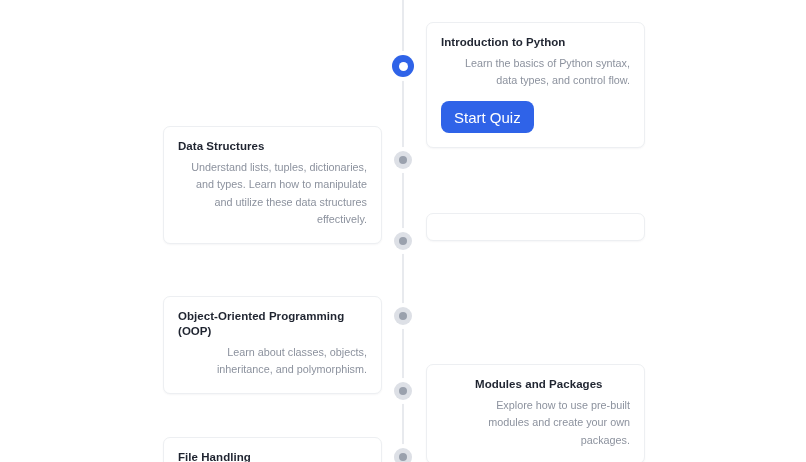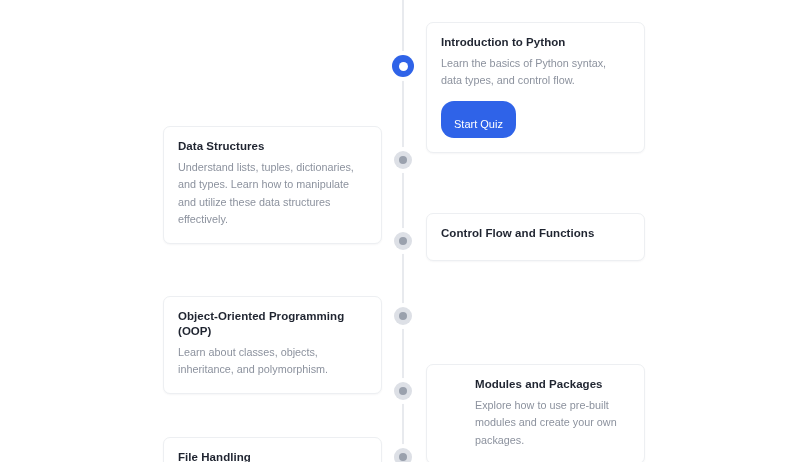--- a/index.html
+++ b/index.html
@@ -89,32 +89,33 @@
     color: #1f2430;
     letter-spacing: 0.05px;
     margin-bottom: 5px;
     line-height: 1.3;
   }
 
   .card-desc {
     font-size: 10.8px;
     color: #8c929e;
     line-height: 1.62;
+    text-align: right;
   }
 
   .quiz-button {
     margin-top: 11px;
     display: inline-block;
     background: #2f63e8;
     color: #ffffff;
     border: none;
-    border-radius: 13px;
+    border-radius: 8px;
     font-family: "Liberation Sans", sans-serif;
-    font-size: 11px;
-    padding: 18px 13px 8px 13px;
+    font-size: 15px;
+    padding: 9px 13px 8px 13px;
     cursor: pointer;
     line-height: 1;
   }
 </style>
 </head>
 <body>
 
 <div class="timeline-root">
 
   <div class="timeline-spine"></div>
@@ -125,21 +126,20 @@
         <span class="marker-core"></span>
       </div>
       <div class="card left" style="top: 126px;">
         <div class="card-title">Data Structures</div>
         <div class="card-desc">Understand lists, tuples, dictionaries, and types. Learn how to manipulate and utilize these data structures effectively.</div>
       </div>
       <div class="marker inactive" style="top: 160px;">
         <span class="marker-core"></span>
       </div>
       <div class="card right" style="top: 213px;">
-        <div class="card-title">Control Flow and Functions</div>
       </div>
       <div class="marker inactive" style="top: 241px;">
         <span class="marker-core"></span>
       </div>
       <div class="card left" style="top: 296px;">
         <div class="card-title">Object-Oriented Programming (OOP)</div>
         <div class="card-desc">Learn about classes, objects, inheritance, and polymorphism.</div>
       </div>
       <div class="marker inactive" style="top: 316px;">
         <span class="marker-core"></span>

